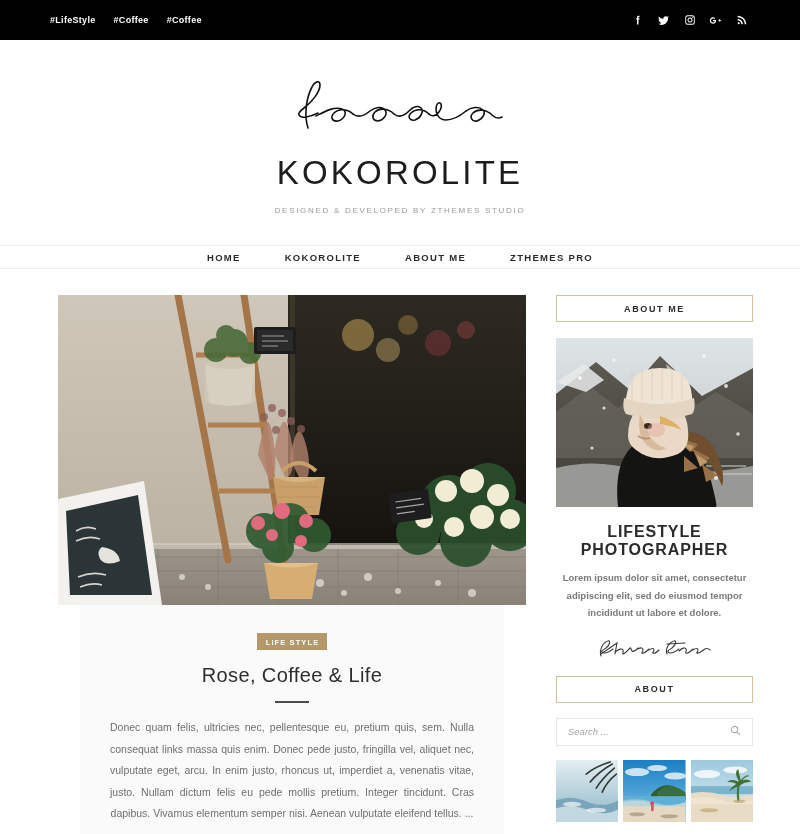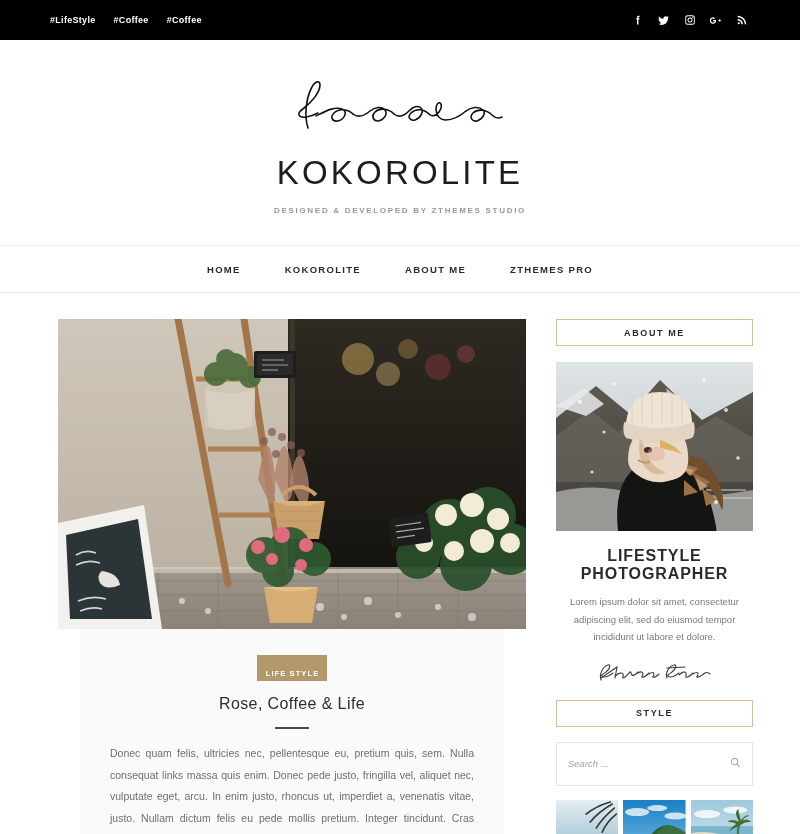--- a/index.html
+++ b/index.html
@@ -59,28 +59,28 @@
     color: #1c1c1c;
     font-weight: 400;
     margin-top: 16px;
     font-family: "Liberation Sans", sans-serif;
   }
   .site-tagline {
     font-size: 8px;
     letter-spacing: 1.7px;
     color: #9a9a9a;
     margin-top: 14px;
-    font-weight: 700;
+    font-weight: 400;
   }
 
   
   .nav {
     border-top: 1px solid #ececec;
     border-bottom: 1px solid #ececec;
-    height: 48px;
+    height: 24px;
     display: flex;
     align-items: center;
     justify-content: center;
     gap: 44px;
     background: #fff;
   }
   .nav-item {
     font-size: 9.5px;
     letter-spacing: 1.3px;
     color: #2b2b2b;
@@ -116,25 +116,25 @@
     padding: 26px 26px 26px;
     text-align: center;
   }
   .cat-badge {
     display: inline-block;
     background: #b3986c;
     color: #ffffff;
     font-size: 7.5px;
     font-weight: 700;
     letter-spacing: 1.1px;
-    padding: 14px 8px 3px 9px;
+    padding: 5px 8px 3px 9px;
     text-decoration: none;
   }
   .post-title {
-    font-size: 16px;
+    font-size: 20px;
     color: #2e2e2e;
     font-weight: 400;
     letter-spacing: 0.4px;
     margin-top: 14px;
     text-decoration: none;
     display: block;
   }
   .title-rule {
     width: 34px; height: 2px;
     background: #4a4a4a;
@@ -179,33 +179,34 @@
     color: #2b2b2b;
     margin-top: 16px;
   }
   .about-text {
     text-align: center;
     font-size: 9.5px;
     line-height: 1.85;
     color: #7a7a7a;
     margin-top: 10px;
     padding: 0 2px;
+    font-weight: bold;
   }
   .signature {
     display: flex;
     justify-content: center;
     margin-top: 14px;
     margin-bottom: 14px;
   }
   .signature svg { display: block; }
 
   .search-box {
     margin-top: 15px;
     border: 1px solid #e6e6e6;
-    height: 44px;
+    height: 28px;
     display: flex;
     align-items: center;
     padding: 0 11px;
     background: #fff;
   }
   .search-input {
     border: none;
     outline: none;
     flex: 1;
     font-size: 9.5px;
@@ -530,21 +531,21 @@
             <path d="M72 18 C70 13 74 6 79 5 C82 4 81 9 77 12 C74 14 72 15 73 16 C75 18 80 16 84 13"></path>
             <path d="M72 8 L90 7"></path>
             <path d="M84 15 C87 12 90 11 91 13 C92 15 90 17 91 17 C93 18 96 15 98 13"></path>
             <path d="M98 14 C101 12 103 12 103 14 C103 16 101 17 102 17 C104 18 107 15 110 13 C112 12 114 13 115 14"></path>
           </g>
         </svg>
       </div>
     </div>
 
     <div class="widget">
-      <div class="widget-title">STYLE</div>
+      <div class="widget-title">ABOUT</div>
       <form class="search-box">
         <input class="search-input" type="text" placeholder="Search ..." style="">
         <button class="search-btn" type="submit">
           <span>
             <svg width="11" height="11" viewBox="0 0 24 24" fill="none" stroke="#a8a8a8" stroke-width="2.2">
               <circle cx="10" cy="10" r="7"></circle>
                 <path d="M15.5 15.5 L21 21" stroke-linecap="round"></path>
             </svg>
           </span>
         </button>

